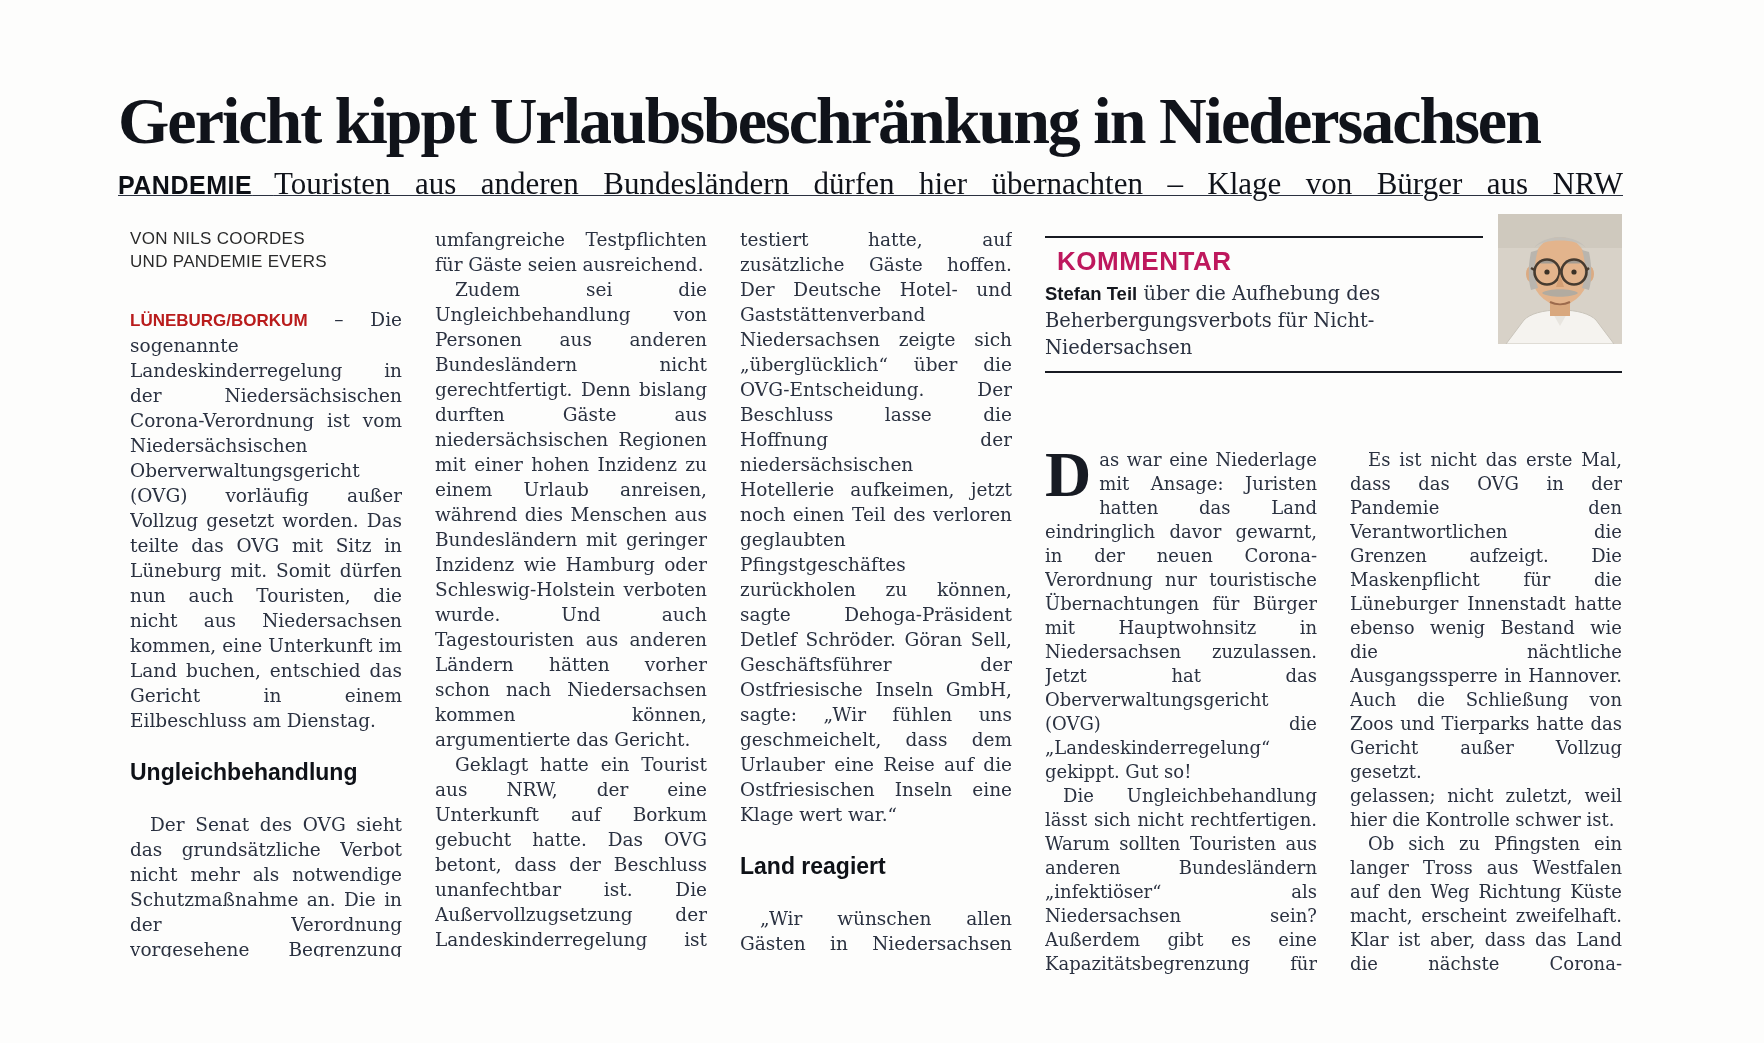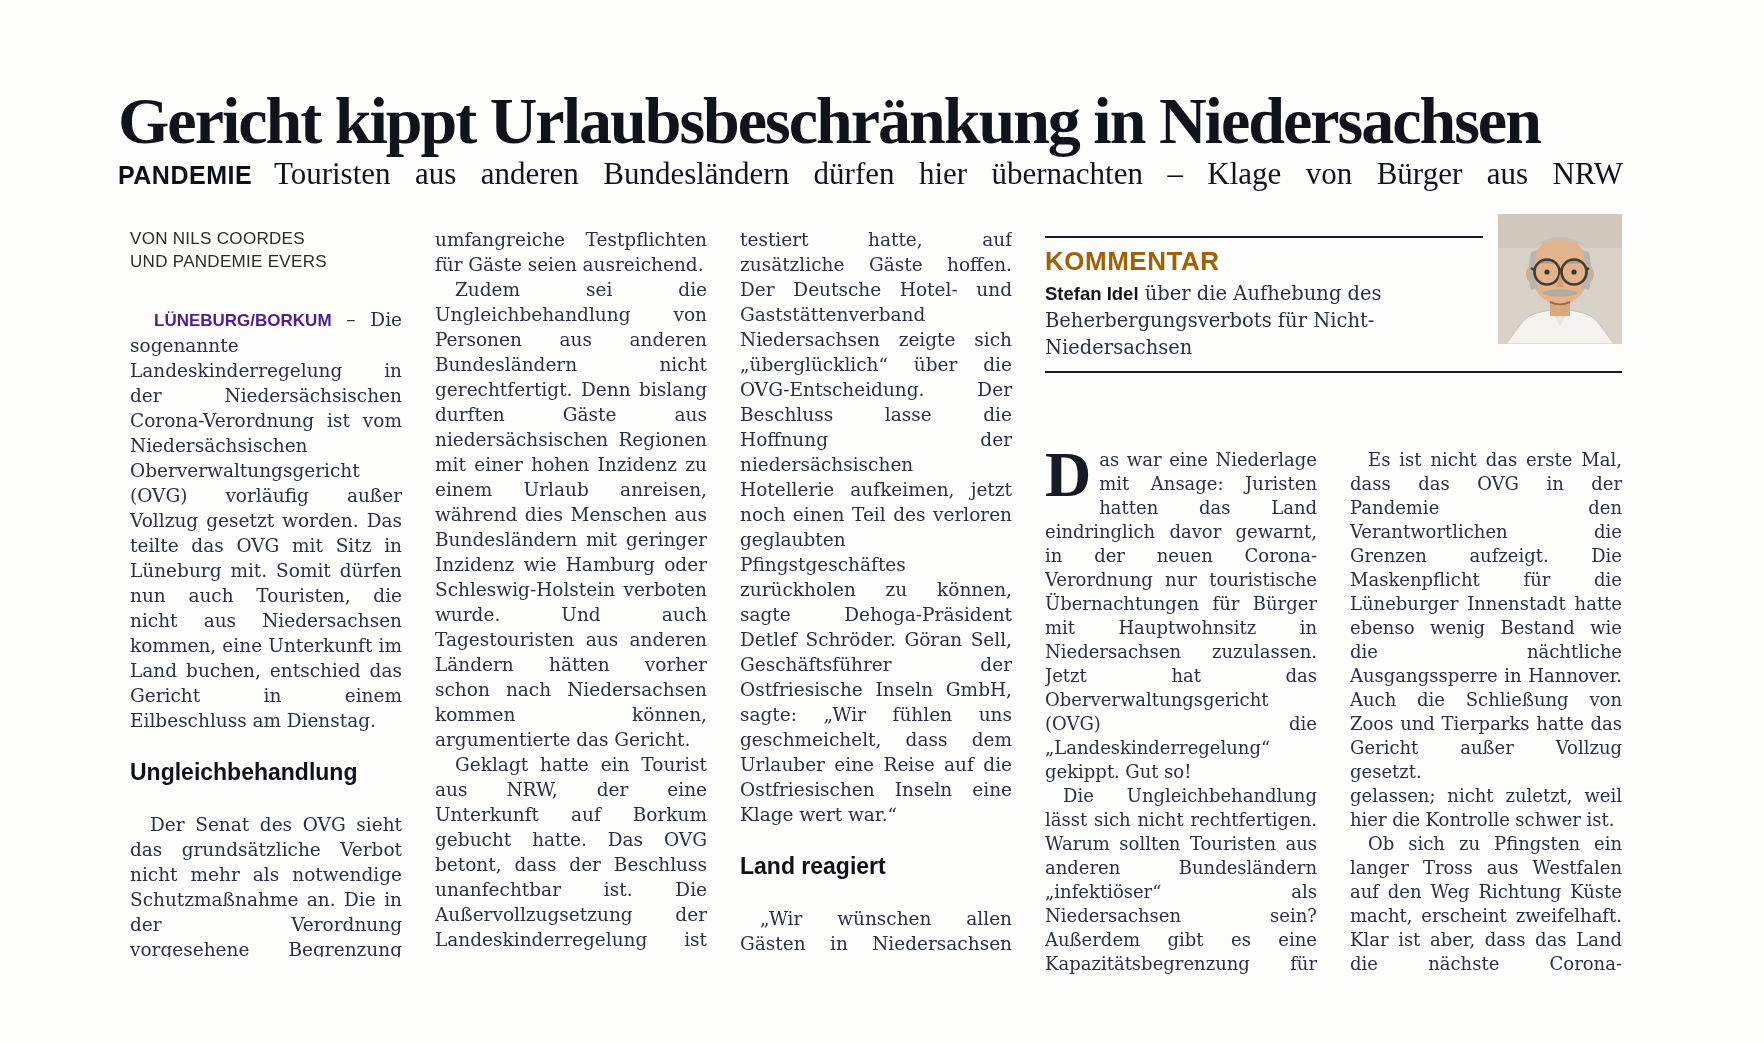--- a/index.html
+++ b/index.html
@@ -14,22 +14,22 @@
   .page { position:absolute; inset:0;border-radius:15px; }
 
   
   .headline {
     position:absolute; left:118px; top:86px; width:1520px;
     font-family:"Liberation Serif", serif; font-weight:700;
     font-size:66px; letter-spacing:-2px; line-height:70px;
     color:#10131a; white-space:nowrap;
   }
   .deck {
-    position:absolute; left:118px; top:156px; width:1505px;
-    text-align:justify; text-align-last:justify;
+    position:absolute; left:118px; top:166px; width:1505px;
+    text-align:justify; text-align-last:justify;text-decoration:underline;
   }
   .kicker {
     font-family:"Liberation Sans", sans-serif; font-weight:700;
     font-size:25px; color:#0d1016; letter-spacing:0.5px;
   }
   .deck-text {
     font-family:"Liberation Serif", serif; font-size:31px; color:#10131a;
   }
 
   
@@ -41,36 +41,36 @@
     color:#2b2b2b; letter-spacing:0.3px; margin-bottom:34px;
   }
   .body-p {
     font-size:18.5px; line-height:25px; text-align:justify;
     hyphens:auto; -webkit-hyphens:auto; word-spacing:-0.2px;
   }
   .body-p.indent { text-indent:20px; }
   .body-p.flush-last { text-align-last:justify; }
   .dateline {
     font-family:"Liberation Sans", sans-serif; font-weight:700;
-    font-size:17px; color:#4c1d95;margin-left:24px;
+    font-size:17px; color:#b91c1c;
   }
   .col-heading {
     font-family:"Liberation Sans", sans-serif; font-weight:700;
     font-size:23px; color:#0e1117; margin:26px 0 26px;
   }
 
   
   .kommentar { position:absolute; left:1045px; top:214px; width:577px; height:764px; }
   .k-rule { position:absolute; left:0; height:2px; background:#181b22; }
   .rule-top { top:22px; width:438px; }
   .rule-mid { top:157px; width:577px; }
   .k-label {
-    position:absolute; top:32px; left:0;
+    position:absolute; top:32px; left:12px;
     font-family:"Liberation Sans", sans-serif; font-weight:700;
-    font-size:26px; letter-spacing:0.5px; color:#a16207;
+    font-size:26px; letter-spacing:0.5px; color:#be185d;
   }
   .k-intro {
     position:absolute; top:66px; left:0; width:430px;
     font-size:19.5px; line-height:27px; color:#2a3140;
   }
   .k-intro strong {
     font-family:"Liberation Sans", sans-serif; font-size:18.5px; color:#14171e;
   }
   .k-photo {
     position:absolute; right:0; top:0; width:124px; height:130px;
@@ -123,21 +123,21 @@
   <div class="col col3">
       <p class="body-p">testiert hatte, auf zusätzliche Gäste hoffen. Der Deutsche Hotel- und Gaststättenverband Niedersachsen zeigte sich „überglücklich“ über die OVG-Entscheidung. Der Beschluss lasse die Hoffnung der niedersächsischen Hotellerie aufkeimen, jetzt noch einen Teil des verloren geglaubten Pfingstgeschäftes zurückholen zu können, sagte Dehoga-Präsident Detlef Schröder. Göran Sell, Geschäftsführer der Ostfriesische Inseln GmbH, sagte: „Wir fühlen uns geschmeichelt, dass dem Urlauber eine Reise auf die Ostfriesischen Inseln eine Klage wert war.“</p>
       <h3 class="col-heading">Land reagiert</h3>
       <p class="body-p indent">„Wir wünschen allen Gästen in Niedersachsen gute Erholung, bitten Sie aber weiterhin herzlich darum, sich und andere zu schützen und die geltenden Vorgaben zu beachten“, erklärte das Gesundheitsministerium nach dem Urteil.</p>
     </div>
 
   <section class="kommentar">
     <div class="k-rule rule-top"></div>
     <div class="k-label">KOMMENTAR</div>
     <p class="k-intro">
-      <strong>Stefan Idel</strong>
+      <strong>Stefan Teil</strong>
       <span>über die Aufhebung des Beherbergungsverbots für Nicht-Niedersachsen</span>
     </p>
 
     <div class="k-photo">
       <svg width="124" height="130" viewBox="0 0 124 130" xmlns="http://www.w3.org/2000/svg">
         <rect width="124" height="130" fill="#d8d2c8"></rect>
         <rect width="124" height="34" fill="#cfc9be"></rect>
 
         <path d="M8,130 L26,106 C32,100 44,96 62,96 C80,96 92,100 98,106 L116,130 Z" fill="#f5f3ef" stroke="#c9c4ba" stroke-width="1"></path>
         <path d="M54,98 L62,112 L70,98 Z" fill="#e8e5df"></path>

